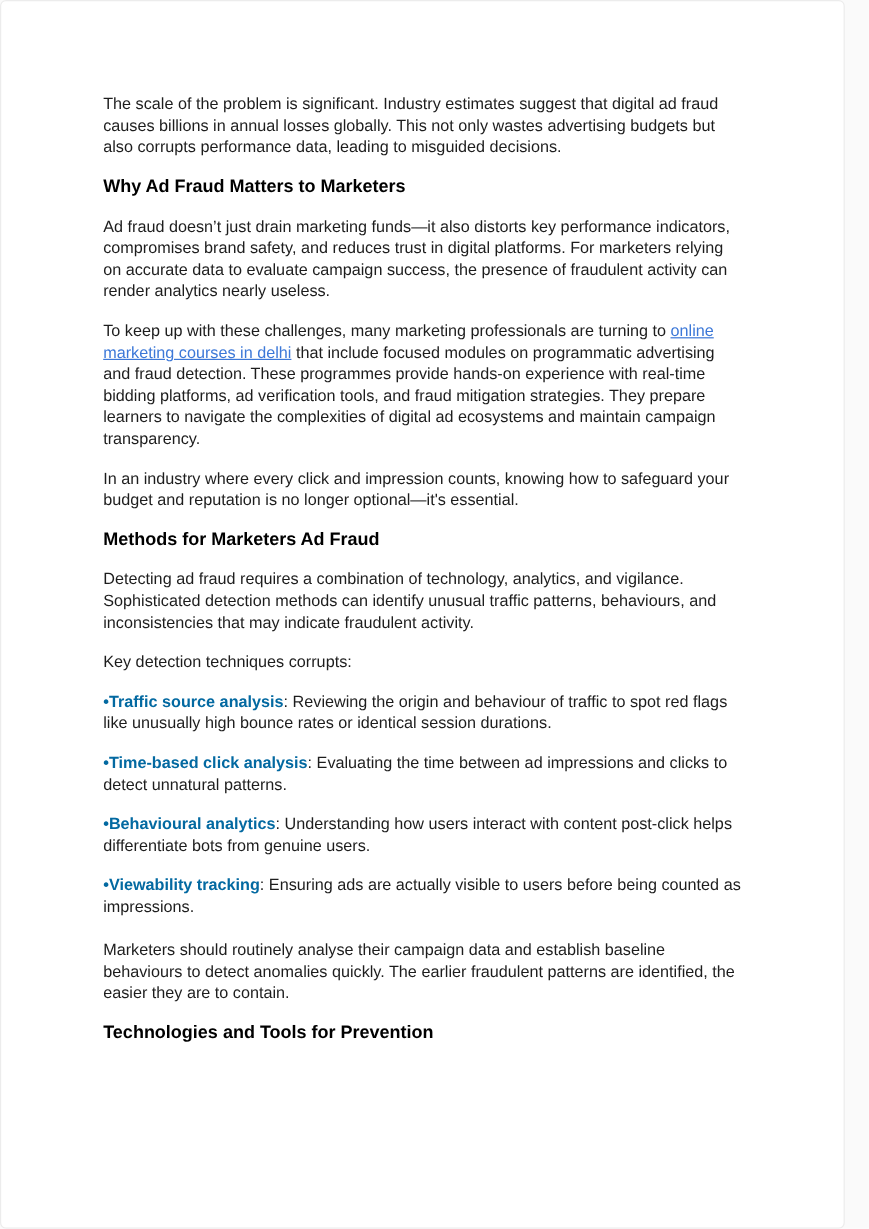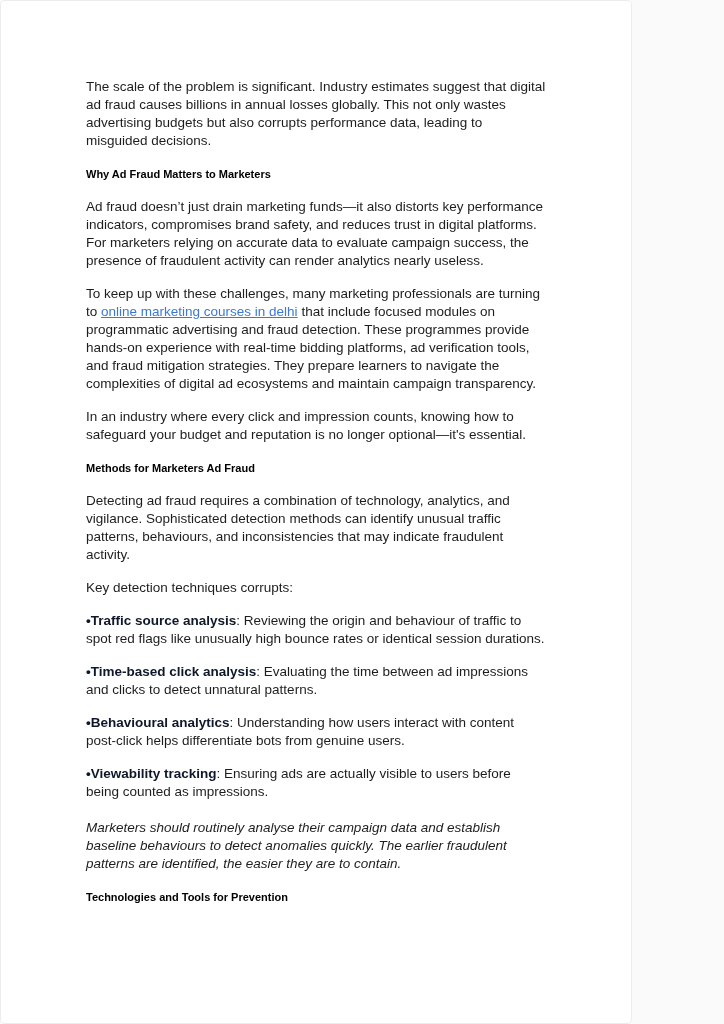--- a/index.html
+++ b/index.html
@@ -3,62 +3,61 @@
 <meta charset="utf-8">
 <style>
   html, body {
     margin: 0;
     padding: 0;
     background: #fafafa;
   }
   .page {
     position: relative;
     box-sizing: border-box;
-    width: 632px;
+    width: 704px;
     height: 1024px;
     background: #ffffff;
     border: 1px solid #ececec;
     border-radius: 5px;
     overflow: hidden;
   }
   .content {
     box-sizing: border-box;
     padding: 77px 84px 0 85px;
     font-family: "Liberation Sans", sans-serif;
     font-size: 13.5px;
     line-height: 18px;
     color: #1d1d1d;
     text-align: left;
   }
   .content p {
     margin: 0 0 15px 0;
   }
   .content h3 {
-    font-size: 11px;
+    font-size: 15px;
     line-height: 18px;
     font-weight: bold;
     color: #000000;
     margin: 0 0 15px 0;
   }
   .content a.doc-link {
     color: var(--link-color, #3c78d8);
     text-decoration: underline;
     cursor: pointer;
   }
   .bullet strong {
     font-weight: bold;
-    color: #0f172a;
+    color: #0369a1;
   }
   .bullet .dot {
     font-weight: bold;
     letter-spacing: 0;
   }
   .extra-gap {
     margin-top: 18px !important;
-    font-style: italic;
   }
 </style>
 </head>
 <body>
 
 <div class="page">
   <div class="content">
 
     <p>The scale of the problem is significant. Industry estimates suggest that digital ad fraud causes billions in annual losses globally. This not only wastes advertising budgets but also corrupts performance data, leading to misguided decisions.</p>
 

